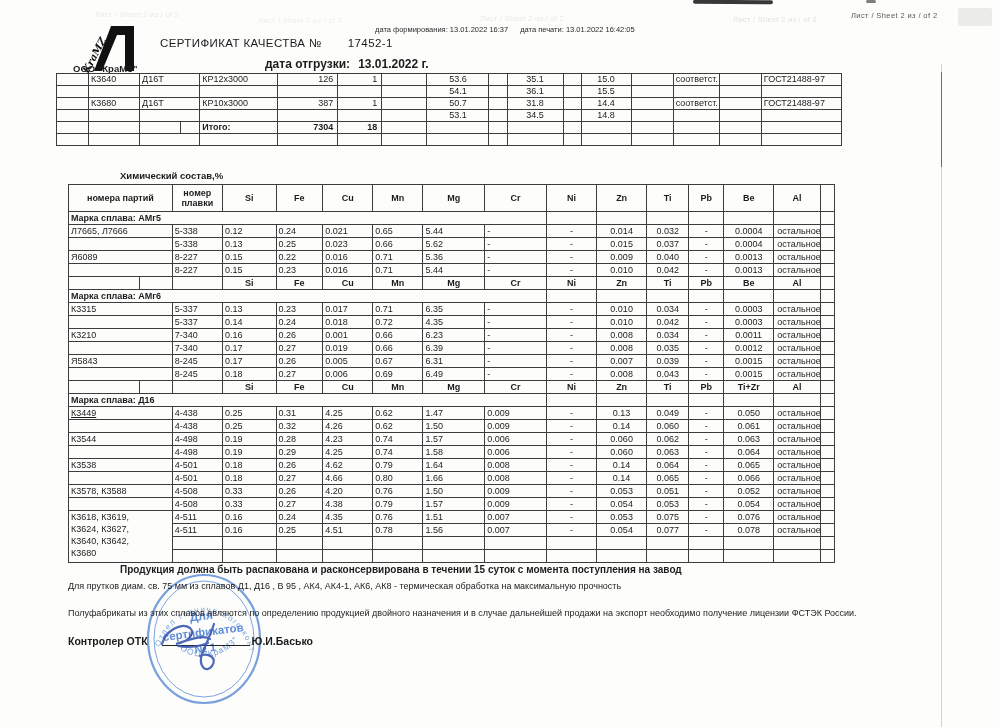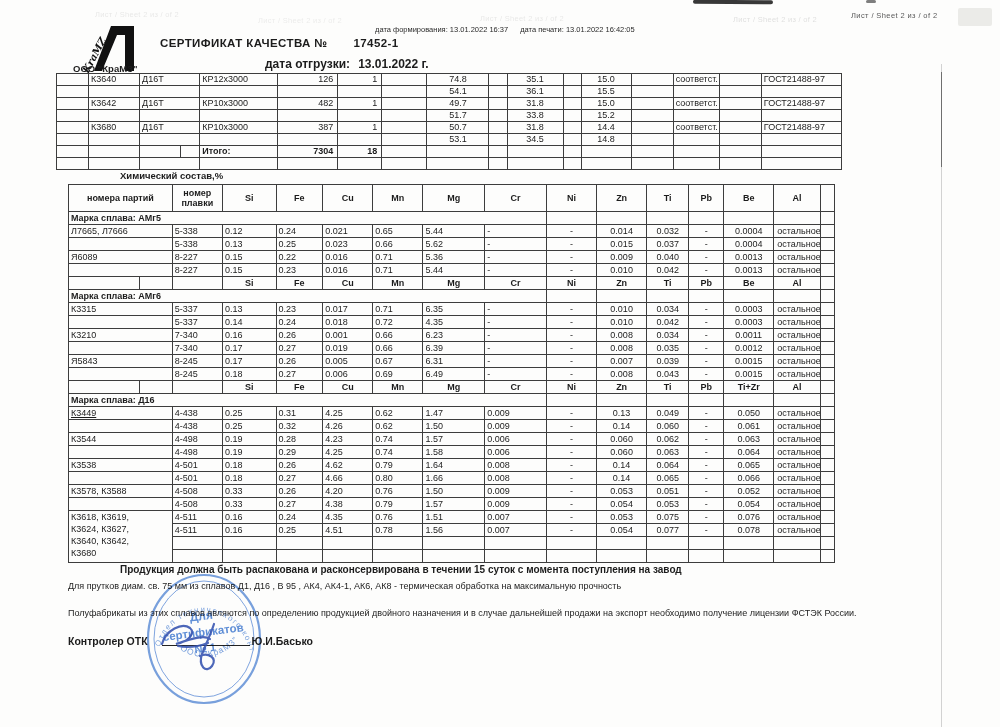--- a/index.html
+++ b/index.html
@@ -6,21 +6,21 @@
   body{width:1000px;height:727px;overflow:hidden;background:#ffffff;}
   .doc{position:relative;width:1000px;height:727px;background:#fdfdfc;
        font-family:"Liberation Sans",sans-serif;color:#1c1c1c;}
   .abs{position:absolute;}
   
   .faint-sheet{font-size:7.5px;color:#8a8a8a;letter-spacing:.3px;white-space:nowrap;}
   .sheet-main{font-size:7.5px;color:#5a5a5a;letter-spacing:.4px;white-space:nowrap;}
   .streak{background:#151515;border-radius:2px;}
   .smudge{background:#ebebe8;border-radius:2px;}
   .gen-dates{font-size:7.5px;color:#2a2a2a;white-space:nowrap;display:flex;gap:12px;}
-  .title-row{font-size:11.5px;font-weight:bold;letter-spacing:.4px;display:flex;gap:26px;white-space:nowrap;}
+  .title-row{font-size:11.5px;font-weight:normal;letter-spacing:.4px;display:flex;gap:26px;white-space:nowrap;}
   .ship-date{font-size:12px;font-weight:bold;display:flex;gap:8px;white-space:nowrap;}
   .company-name{font-size:9.5px;font-weight:bold;white-space:nowrap;}
   
   table{border-collapse:collapse;table-layout:fixed;}
   td,th{border:1px solid #3d3d3d;overflow:hidden;white-space:nowrap;position:relative;
         padding:0 2px;font-family:"Liberation Sans",sans-serif;}
   .shipment td{height:11px;font-size:9px;line-height:11px;}
   .chem td{height:12px;font-size:9px;line-height:12px;}
   .chem th{height:26px;font-size:9px;font-weight:bold;text-align:center;vertical-align:middle;
            white-space:pre-line;line-height:1.15;}
@@ -100,21 +100,21 @@
     </colgroup>
     <tbody>
         <tr>
           <td></td>
           <td class="l">К3640</td>
           <td class="l">Д16Т</td>
           <td class="l">КР12х3000</td>
           <td class="r">126</td>
           <td class="r">1</td>
           <td></td>
-          <td class="c">74.8</td>
+          <td class="c">53.6</td>
           <td></td>
           <td class="c">35.1</td>
           <td></td>
           <td class="c">15.0</td>
           <td></td>
           <td class="s8 l">соответст.</td>
           <td></td>
           <td class="s8 l">ГОСТ21488-97</td>
         </tr>
         <tr>
@@ -123,56 +123,20 @@
           <td class="l"></td>
           <td class="l"></td>
           <td class="r"></td>
           <td class="r"></td>
           <td></td>
           <td class="c">54.1</td>
           <td></td>
           <td class="c">36.1</td>
           <td></td>
           <td class="c">15.5</td>
-          <td></td>
-          <td class="s8 l"></td>
-          <td></td>
-          <td class="s8 l"></td>
-        </tr>
-        <tr>
-          <td></td>
-          <td class="l">К3642</td>
-          <td class="l">Д16Т</td>
-          <td class="l">КР10х3000</td>
-          <td class="r">482</td>
-          <td class="r">1</td>
-          <td></td>
-          <td class="c">49.7</td>
-          <td></td>
-          <td class="c">31.8</td>
-          <td></td>
-          <td class="c">15.0</td>
-          <td></td>
-          <td class="s8 l">соответст.</td>
-          <td></td>
-          <td class="s8 l">ГОСТ21488-97</td>
-        </tr>
-        <tr>
-          <td></td>
-          <td class="l"></td>
-          <td class="l"></td>
-          <td class="l"></td>
-          <td class="r"></td>
-          <td class="r"></td>
-          <td></td>
-          <td class="c">51.7</td>
-          <td></td>
-          <td class="c">33.8</td>
-          <td></td>
-          <td class="c">15.2</td>
           <td></td>
           <td class="s8 l"></td>
           <td></td>
           <td class="s8 l"></td>
         </tr>
         <tr>
           <td></td>
           <td class="l">К3680</td>
           <td class="l">Д16Т</td>
           <td class="l">КР10х3000</td>

